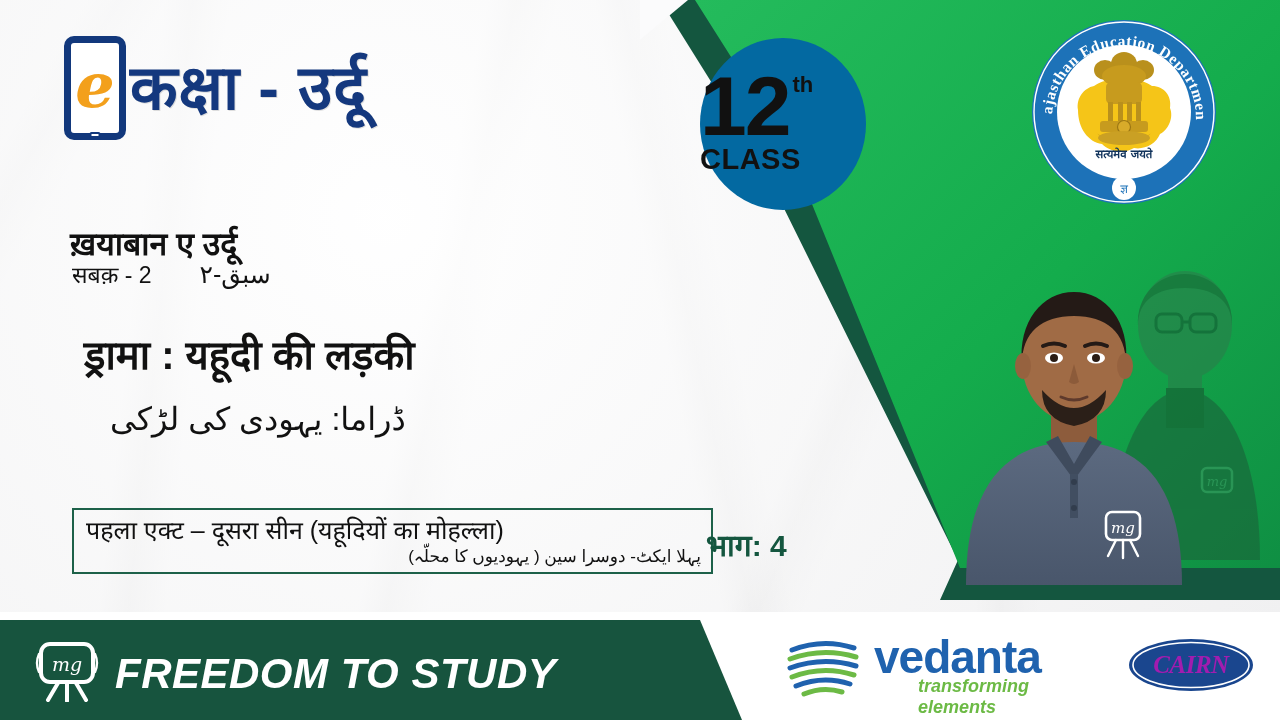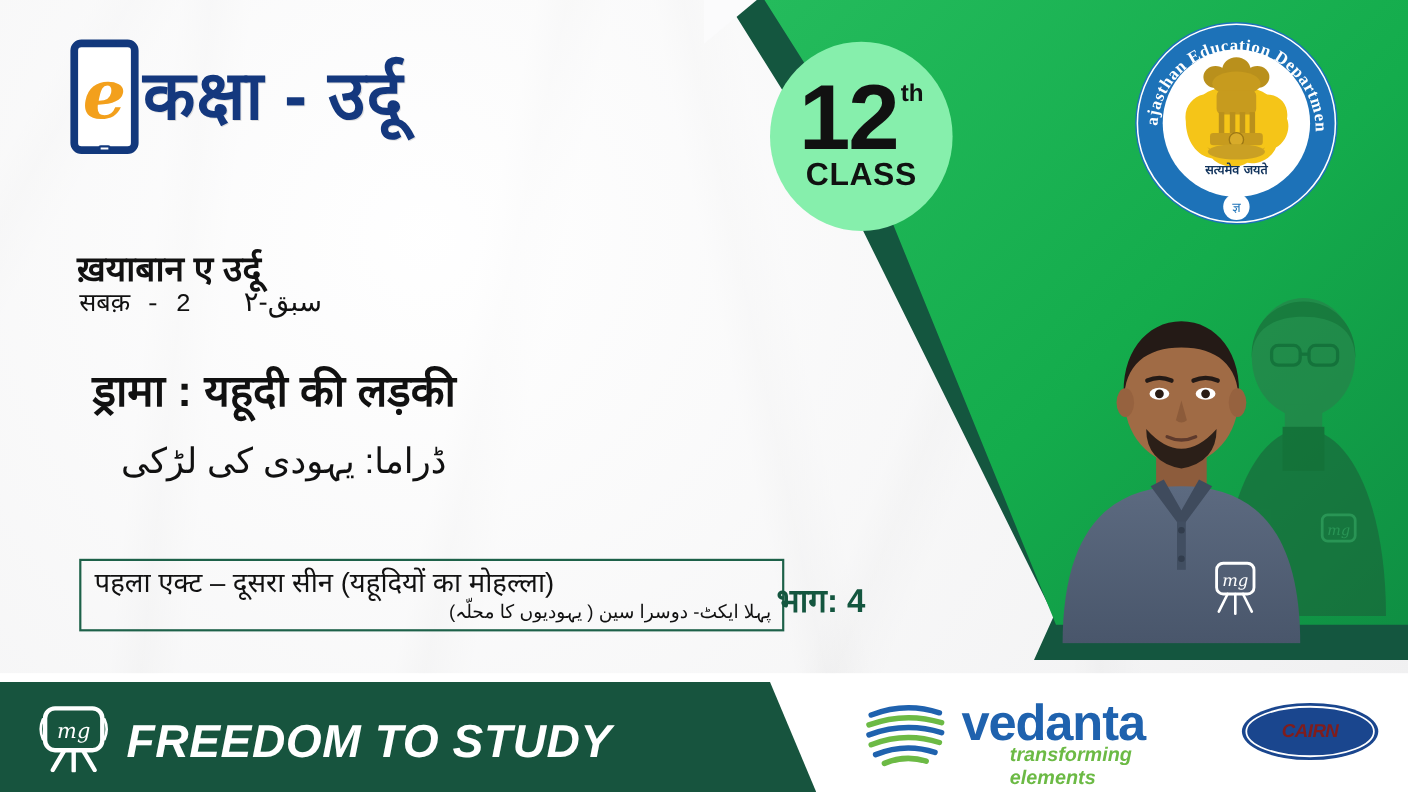--- a/index.html
+++ b/index.html
@@ -27,22 +27,22 @@
   .bg-vig{position:absolute;inset:0;
     background:radial-gradient(circle at 30% 30%, rgba(255,255,255,.9), rgba(0,0,0,.045) 95%);}
 
   
   .green-wrap{position:absolute;top:0;right:0;width:640px;height:600px;}
   .green-wrap svg{display:block;}
 
   
   .class-badge{
     position:absolute;left:700px;top:38px;width:166px;height:172px;
-    background:#86efac;border-radius:50%;
-    display:flex;flex-direction:column;align-items:center;justify-content:center;
+    background:#0369a1;border-radius:50%;
+    display:flex;flex-direction:column;align-items:flex-start;justify-content:center;
   }
   .class-num-row{display:flex;align-items:flex-start;line-height:.82;}
   .class-num{font-size:84px;font-weight:bold;color:#111;letter-spacing:-2px;}
   .class-ord{font-size:22px;font-weight:bold;color:#111;margin-top:4px;margin-left:3px;}
   .class-word{font-size:29px;font-weight:bold;color:#111;letter-spacing:.5px;margin-top:2px;}
 
   
   .red-emblem{position:absolute;left:1026px;top:14px;width:196px;height:196px;}
 
   
@@ -59,21 +59,21 @@
     width:22px;height:3px;background:#12387c;border-radius:2px;}
   .phone:after{content:"";position:absolute;bottom:-5px;left:50%;transform:translateX(-50%);
     width:11px;height:6px;background:#fff;border:2px solid #12387c;border-radius:2px;box-sizing:border-box;}
   .phone-e{font-family:"DejaVu Serif", serif;font-style:italic;font-size:62px;
     color:#f3a01c;font-weight:bold;line-height:1;margin-top:-4px;}
   .brand-text{font-size:62px;font-weight:bold;color:#14387e;margin-left:4px;
     letter-spacing:1px;line-height:1;text-shadow:1px 1px 0 rgba(0,0,0,.12);}
 
   .book-title{position:absolute;left:70px;top:198px;font-size:32px;font-weight:bold;color:#111;margin-top:23px;}
   .lesson-row{position:absolute;left:72px;top:258px;display:flex;align-items:baseline;gap:48px;}
-  .lesson-hi{font-size:23px;color:#111;font-family:Liberation Mono, monospace;}
+  .lesson-hi{font-size:23px;color:#111;}
   .lesson-ur{font-size:25px;color:#111;direction:rtl;}
 
   .drama-hi{position:absolute;left:84px;top:326px;font-size:40px;font-weight:bold;color:#111;}
   .drama-ur{position:absolute;left:110px;top:400px;font-size:32px;color:#111;direction:rtl;}
 
   .scene-box{position:absolute;left:72px;top:508px;width:641px;
     border:2px solid #1d6149;background:transparent;padding:6px 10px 4px 12px;box-sizing:border-box;}
   .scene-hi{font-size:25px;color:#111;line-height:1.15;}
   .scene-ur{font-size:17px;color:#111;direction:rtl;text-align:right;line-height:1.3;margin-top:1px;}
 
@@ -85,21 +85,21 @@
   .fts-inner{position:absolute;left:0;bottom:0;width:742px;height:100px;}
   .mg-logo{position:absolute;left:34px;top:18px;width:66px;height:64px;}
   .fts-text{position:absolute;left:115px;top:30px;font-size:42px;font-weight:bold;color:#ffffff;
     letter-spacing:.5px;font-style:italic;}
 
   .vedanta{position:absolute;left:778px;bottom:18px;width:330px;height:74px;}
   .ved-word{position:absolute;left:96px;top:2px;font-size:46px;font-weight:bold;color:#1f62ae;letter-spacing:-1px;}
   .ved-tag{position:absolute;left:140px;top:48px;font-size:18px;font-weight:bold;color:#6cba45;font-style:italic;}
   .cairn{position:absolute;left:1128px;bottom:28px;width:126px;height:54px;}
   .cairn-text{position:absolute;inset:0;display:flex;align-items:center;justify-content:center;
-    color:#7f1d1d;font-weight:bold;font-size:17px;letter-spacing:-.5px;font-style:italic;}
+    color:#a21caf;font-weight:bold;font-size:25px;letter-spacing:-.5px;font-style:italic;font-family:Liberation Serif, serif;}
 </style>
 </head>
 <body>
 
 <div id="slide">
 
   <div class="bg-base"></div>
   <div class="bg-streaks"></div>
   <div class="bg-vig"></div>
 

